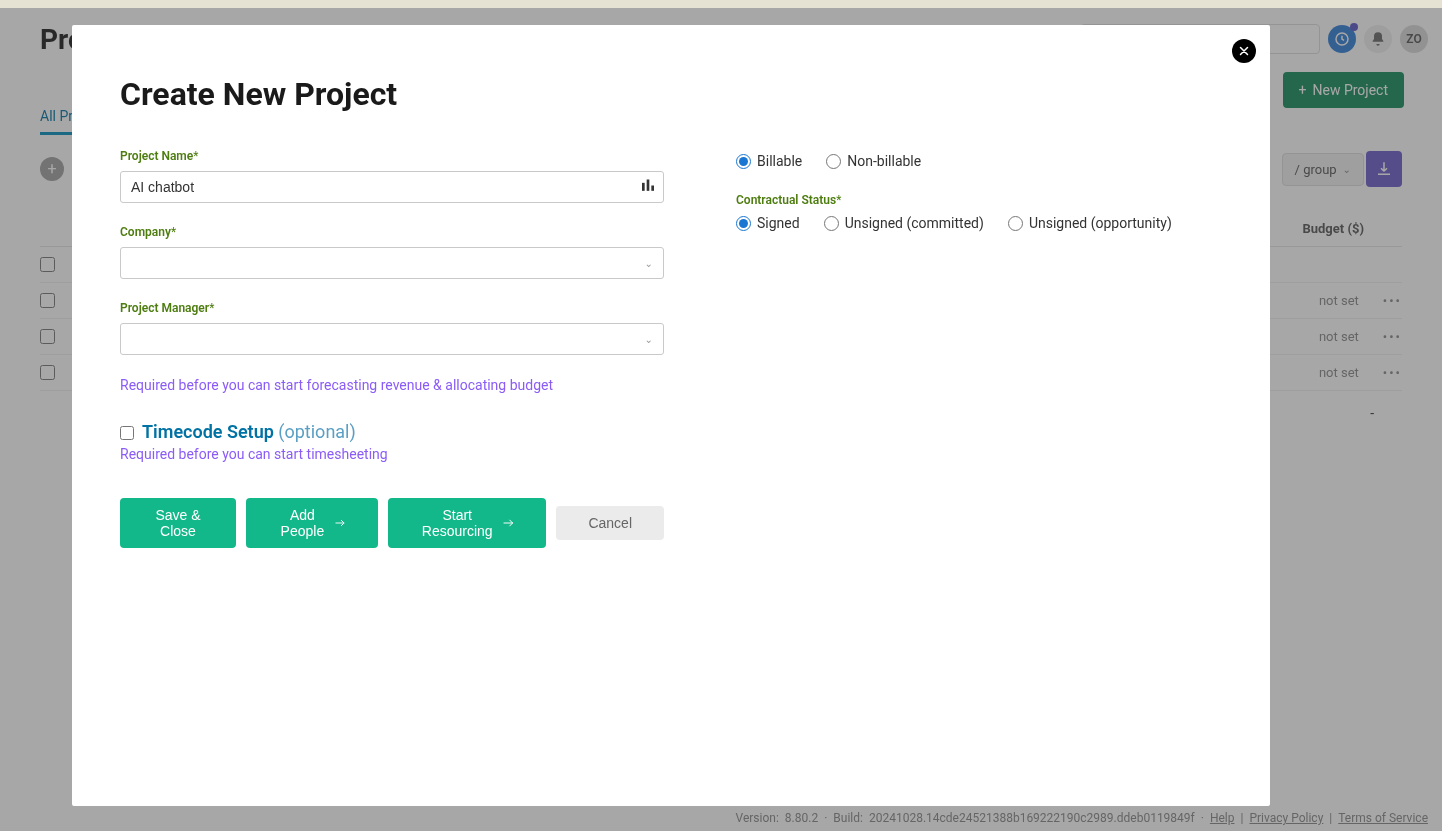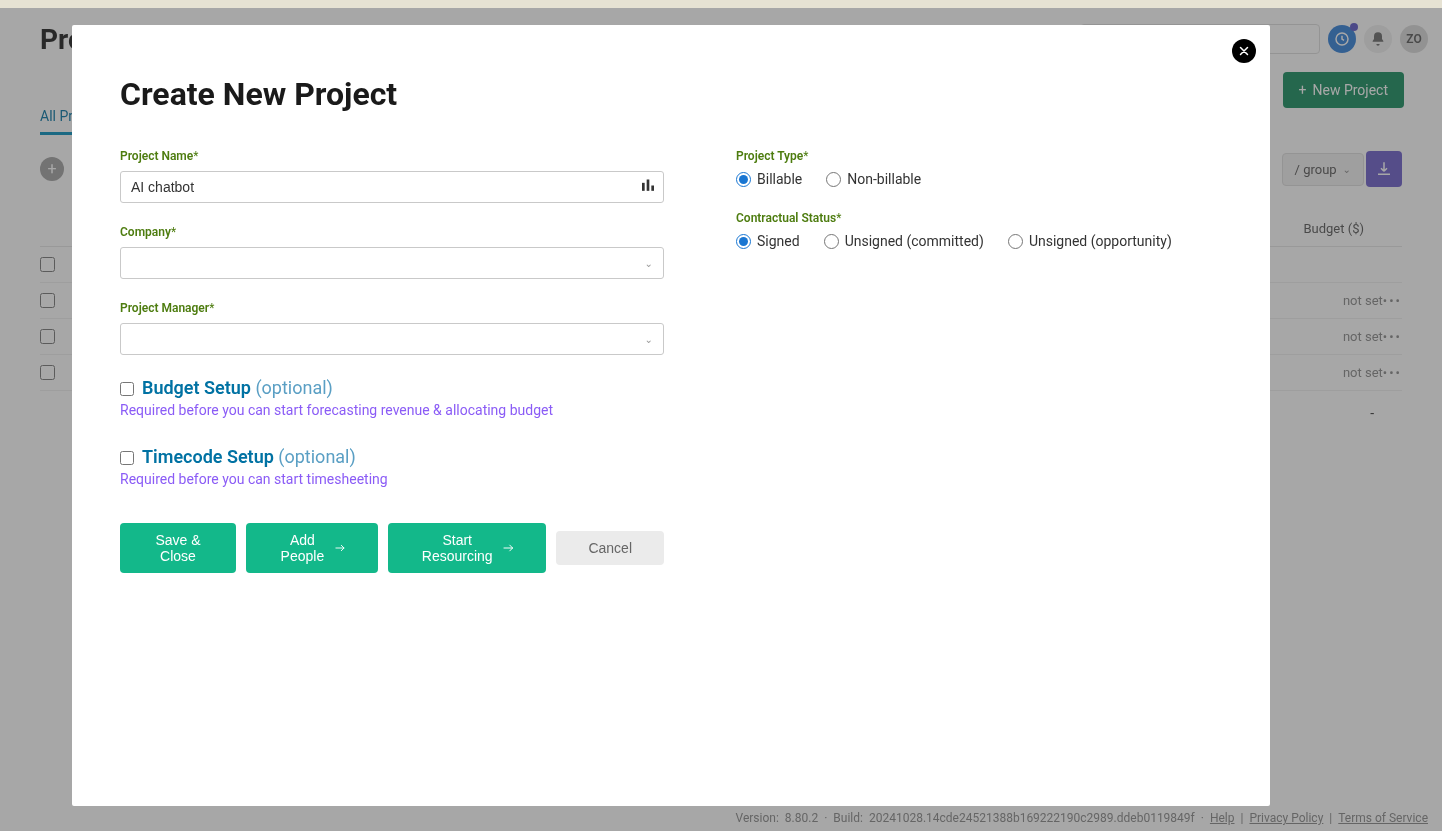--- a/index.html
+++ b/index.html
@@ -111,34 +111,34 @@
     display: flex; align-items: center; justify-content: center;
   }
   .bg-table {
     margin: 24px 40px 0;
   }
   .bg-th {
     display: flex; justify-content: flex-end;
     padding: 10px 0; font-size: 13px; color: #555;
     border-bottom: 1px solid #e6e6e6;
   }
-  .bg-th-budget { width: 120px; text-align: right; }
+  .bg-th-budget { width: 120px; text-align: right; font-weight: bold; }
   .bg-row {
     display: flex; align-items: center;
     padding: 10px 0;
     border-bottom: 1px solid #eee;
     justify-content: space-between;
   }
   .bg-row-left {
     display: flex; align-items: center; gap: 14px;
   }
   .bg-row input[type="checkbox"] {
     width: 15px; height: 15px;
   }
-  .bg-row-right { display: flex; align-items: flex-end; color: #888; font-size: 13px; }
+  .bg-row-right { display: flex; align-items: flex-end; gap: 24px; color: #888; font-size: 13px; }
   .bg-ellipsis { letter-spacing: 2px; color: #888; }
   .bg-dash-row {
     display: flex; justify-content: flex-end;
     padding: 14px 28px 0 0; font-size: 14px; color: #333;
   }
   .bg-footer {
     position: absolute;
     bottom: 6px; right: 14px;
     font-size: 12px; color: #888;
     display: flex; gap: 6px;
@@ -435,27 +435,20 @@
       <div class="field">
         <div class="field-label">
           <span>Project Manager</span><span class="req">*</span>
         </div>
         <div class="select">
           <span class="select-caret">⌄</span>
         </div>
       </div>
 
       <div class="section-group">
-        <div class="section-check">
-          <input type="checkbox" style="">
-          <span class="section-title">
-            <span>Budget Setup</span>
-            <span class="optional">(optional)</span>
-          </span>
-        </div>
         <div class="section-hint">Required before you can start forecasting revenue &amp; allocating budget</div>
       </div>
 
       <div class="section-group">
         <div class="section-check">
           <input type="checkbox" style="">
           <span class="section-title">
             <span>Timecode Setup</span>
             <span class="optional">(optional)</span>
           </span>
@@ -480,23 +473,20 @@
             </svg>
         </button>
         <button class="btn btn-muted">
           <span>Cancel</span>
         </button>
       </div>
     </div>
 
     <div class="modal-col-right">
       <div class="field">
-        <div class="field-label">
-          <span>Project Type</span><span class="req">*</span>
-        </div>
         <div class="radio-row">
           <label class="radio-item">
             <input type="radio" name="ptype" class="radio" checked="" style="">
             <span>Billable</span>
           </label>
           <label class="radio-item">
             <input type="radio" name="ptype" class="radio" style="">
             <span>Non-billable</span>
           </label>
         </div>

